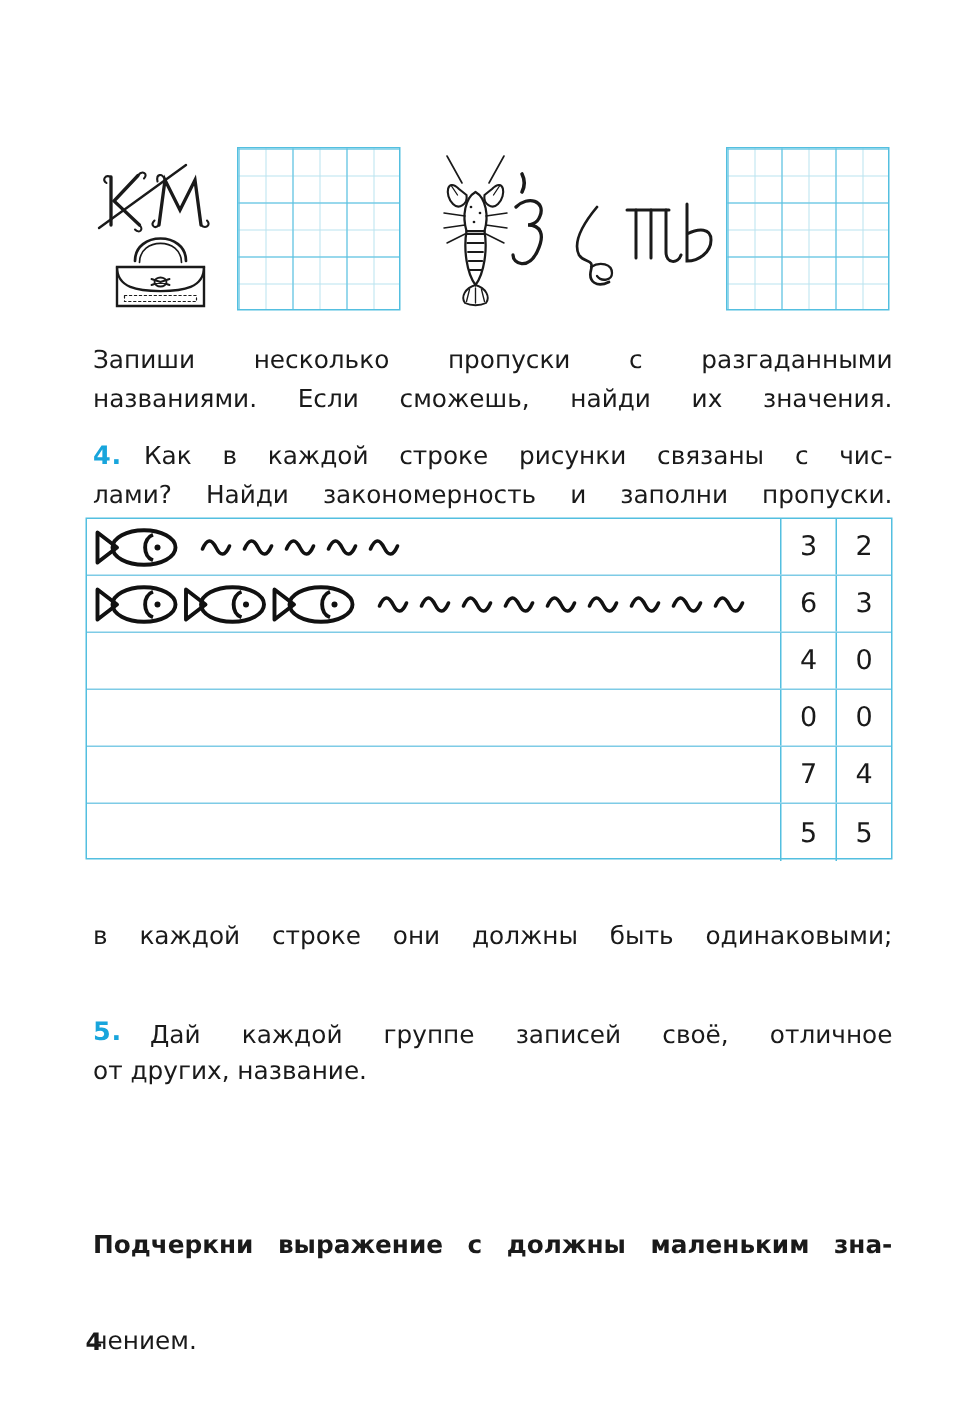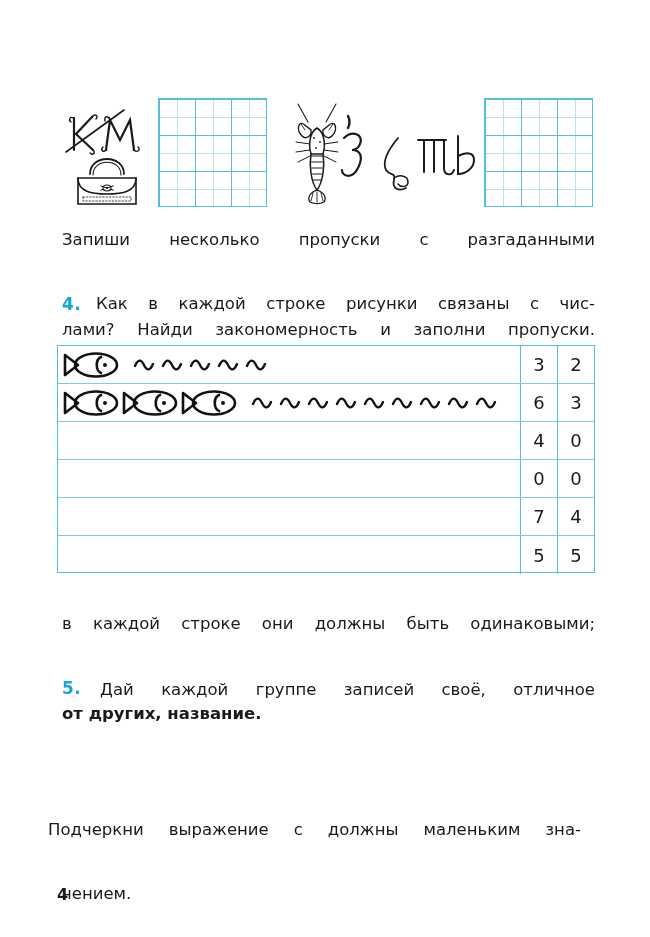--- a/index.html
+++ b/index.html
@@ -225,20 +225,28 @@
 
   <div class="grid" style="left:484px; top:98px; width:109px; height:109px;"></div>
 
   <div class="just spread" style="left:62px; top:230px; width:533px;">
     <span class="word">Запиши</span>
     <span class="word">несколько</span>
     <span class="word">пропуски</span>
     <span class="word">с</span>
     <span class="word">разгаданными</span>
   </div>
+  <div class="just spread" style="left:62px; top:256px; width:533px;">
+    <span class="word">названиями.</span>
+    <span class="word">Если</span>
+    <span class="word">сможешь,</span>
+    <span class="word">найди</span>
+    <span class="word">их</span>
+    <span class="word">значения.</span>
+  </div>
 
   <div class="just" style="left:62px; top:294px; width:533px;">
     <span class="tasknum">4.</span>
   </div>
   <div class="just spread" style="left:96px; top:294px; width:499px;">
     <span class="word">Как</span>
     <span class="word">в</span>
     <span class="word">каждой</span>
     <span class="word">строке</span>
     <span class="word">рисунки</span>
@@ -380,24 +388,24 @@
     <span class="tasknum">5.</span>
   </div>
   <div class="just spread" style="left:100px; top:680px; width:495px;">
     <span class="word">Дай</span>
     <span class="word">каждой</span>
     <span class="word">группе</span>
     <span class="word">записей</span>
     <span class="word">своё,</span>
     <span class="word">отличное</span>
   </div>
-  <div class="body-line" style="left:62px; top:706px;font-weight:bold;">от  других,  название.</div>
-
-
-  <div class="just spread" style="left:48px; top:820px; width:533px;">
+  <div class="body-line" style="left:62px; top:706px;">от  других,  название.</div>
+
+
+  <div class="just spread" style="left:62px; top:820px; width:533px;font-weight:bold;">
     <span class="word">Подчеркни</span>
     <span class="word">выражение</span>
     <span class="word">с</span>
     <span class="word">должны</span>
     <span class="word">маленьким</span>
     <span class="word">зна-</span>
   </div>
   <div class="body-line" style="left:62px; top:846px;margin-top:40px;">чением.</div>
 
   <div class="pagenum" style="left:57px; top:885px;">4</div>

